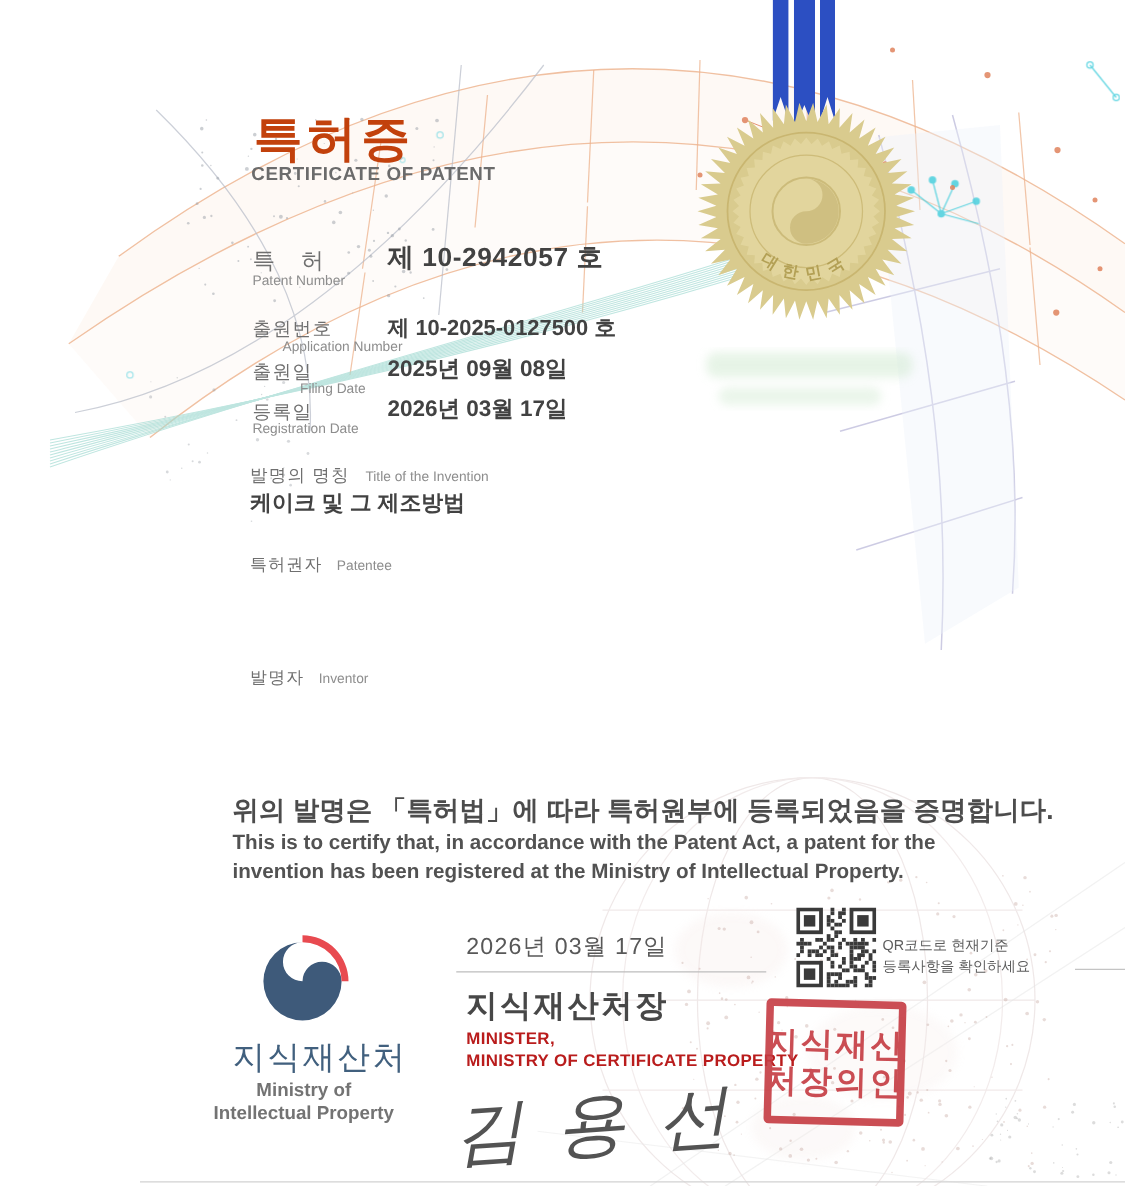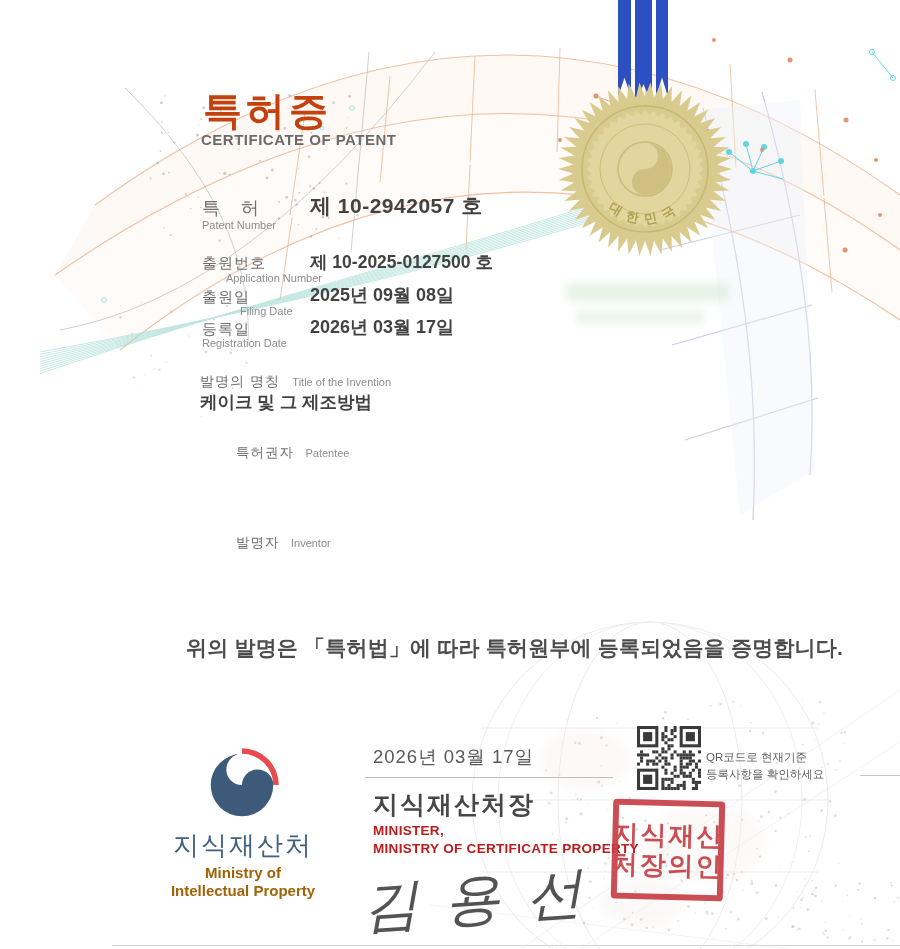--- a/index.html
+++ b/index.html
@@ -27,28 +27,28 @@
   .filing-val{left:310px;top:283px;font-size:18px;}
   .reg-lbl{left:202px;top:320px;}
   .reg-en{left:202px;top:337px;}
   .reg-val{left:310px;top:315px;font-size:18px;}
   .inv-lblrow{left:200px;top:372px;z-index:3;}
   .inv-lblrow .lbl-ko{font-size:14px;}
   .inv-lblrow .lbl-en{margin-left:8px;}
   .inv-val{left:200px;top:390px;font-size:17.5px;}
   .patentee-row{left:200px;top:443px;z-index:3;}
   .inventor-row{left:200px;top:533px;z-index:3;}
-  .patentee-row .lbl-ko,.inventor-row .lbl-ko{font-size:13.5px;margin-left:36px;}
+  .patentee-row .lbl-ko,.inventor-row .lbl-ko{font-size:13.5px;}
   .patentee-row .lbl-en,.inventor-row .lbl-en{margin-left:7px;}
   
   .stmt-ko{left:186px;top:634px;font-size:21px;font-weight:700;color:#4c4c4c;letter-spacing:.2px;z-index:3;}
   .stmt-en{left:186px;top:663px;font-size:16.5px;font-weight:700;color:#525252;line-height:22.5px;z-index:3;}
   
-  .agency-ko{left:160px;top:828px;width:166px;text-align:center;font-size:26px;color:#41607e;letter-spacing:2px;z-index:3;}
-  .agency-en{left:160px;top:864px;width:166px;text-align:center;font-size:15px;font-weight:700;color:#a16207;line-height:18px;z-index:3;}
+  .agency-ko{left:160px;top:828px;width:166px;text-align:right;font-size:26px;color:#41607e;letter-spacing:2px;z-index:3;}
+  .agency-en{left:160px;top:864px;width:166px;text-align:center;font-size:15px;font-weight:700;color:#737373;line-height:18px;z-index:3;}
   
   .issue-date{left:373px;top:744px;font-size:18.5px;color:#585858;letter-spacing:1px;z-index:3;}
   .date-rule{left:365px;top:777px;width:248px;height:1px;background:#bdbdbd;z-index:2;}
   .date-rule2{left:860px;top:775px;width:40px;height:1px;background:#c4c4c4;z-index:2;}
   .minister-ko{left:373px;top:788px;font-size:25px;font-weight:700;color:#474747;letter-spacing:2px;z-index:3;}
   .minister-en{left:373px;top:822px;font-size:13.5px;font-weight:700;color:#b91c1c;line-height:17.5px;letter-spacing:.3px;z-index:3;}
   .signature{left:362px;top:862px;font-size:56px;color:#3c3c3c;z-index:4;
              font-family:"DejaVu Serif","Liberation Serif",serif;font-style:italic;
              letter-spacing:26px;transform:rotate(-4deg);opacity:.88;}
   .qr-note{left:706px;top:749px;font-size:11.5px;color:#5d5d5d;line-height:16.5px;z-index:3;}
@@ -544,20 +544,24 @@
     <span class="lbl-ko">특허권자</span>
     <span class="lbl-en">Patentee</span>
   </div>
 
   <div class="abs inventor-row">
     <span class="lbl-ko">발명자</span>
     <span class="lbl-en">Inventor</span>
   </div>
 
   <div class="abs stmt-ko">위의 발명은 「특허법」에 따라 특허원부에 등록되었음을 증명합니다.</div>
+  <div class="abs stmt-en">
+    <div>This is to certify that, in accordance with the Patent Act, a patent for the</div>
+    <div>invention has been registered at the Ministry of Intellectual Property.</div>
+  </div>
 
   <svg class="abs" style="left:196px;top:746px;z-index:3" width="92" height="80" viewBox="0 0 100 86">
     <path d="M 50 8 A 34 34 0 1 0 84 42 A 17 17 0 0 0 50 42 A 17 17 0 0 1 50 8 Z" fill="#3e5a7a"></path>
     <path d="M 50 2 A 40 40 0 0 1 90 42 L 84 42 A 34 34 0 0 0 50 8 Z" fill="#e84a50"></path>
   </svg>
   <div class="abs agency-ko">지식재산처</div>
   <div class="abs agency-en">
     <div>Ministry of</div>
     <div>Intellectual Property</div>
   </div>

